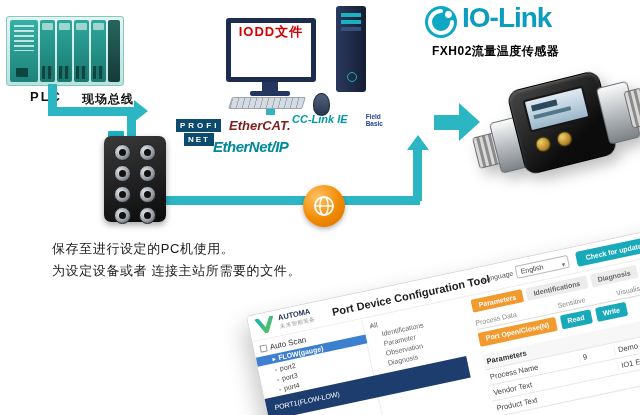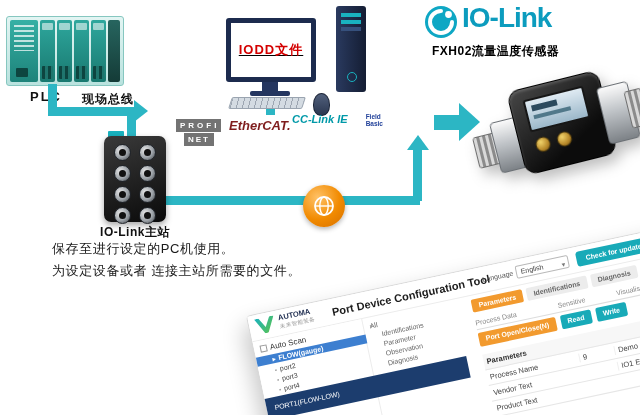--- a/index.html
+++ b/index.html
@@ -31,35 +31,35 @@
   .plc-mod{flex:1;background:linear-gradient(#2ea79d,#197970);border-radius:2px;position:relative;}
   .plc-mod::before{content:'';position:absolute;left:2px;right:2px;top:3px;height:7px;background:rgba(255,255,255,.55);border-radius:1px;}
   .plc-mod::after{content:'';position:absolute;left:2px;right:2px;bottom:3px;height:13px;
        background:repeating-linear-gradient(to right,#0d4540 0 3px,#1f756d 3px 6px);border-radius:1px;}
   .plc-end{width:12px;background:linear-gradient(#27655f,#143b37);border-radius:2px;}
   .plc-label{left:30px;top:90px;font:700 13px/14px "Liberation Sans",sans-serif;letter-spacing:2px;color:#111;}
   .fieldbus-label{left:82px;top:93px;font:700 12px/13px "Liberation Sans",sans-serif;color:#111;letter-spacing:1px;}
 
   
   .monitor{left:226px;top:18px;width:90px;height:64px;background:#fff;border:5px solid #1c2b4e;border-radius:3px;
-           box-sizing:border-box;display:flex;align-items:center;justify-content:center;text-decoration:underline;}
+           box-sizing:border-box;display:flex;justify-content:center;}
   .monitor-text{color:#d40000;font-weight:700;font-size:13px;letter-spacing:1px;}
   .stand{left:262px;top:82px;width:16px;height:9px;background:#24355f;}
   .base{left:250px;top:91px;width:40px;height:5px;background:#24355f;border-radius:2px;}
   .keyboard{left:230px;top:97px;width:74px;height:12px;background:#d4dbe2;border:1px solid #9aa4b0;border-radius:2px;
             transform:skewX(-18deg);box-sizing:border-box;
             background-image:repeating-linear-gradient(to right,rgba(120,130,145,.6) 0 1px,transparent 1px 6px);}
   .mouse{left:313px;top:93px;width:15px;height:21px;background:linear-gradient(#51607c,#2b3750);border-radius:50% 50% 45% 45%;border:1px solid #1d2639;}
   .tower{left:336px;top:6px;width:30px;height:86px;background:linear-gradient(90deg,#2a3a5f,#141d33);border-radius:3px;position:absolute;}
   .tower::before{content:'';position:absolute;left:5px;top:7px;width:20px;height:4px;background:#19b2bf;box-shadow:0 7px 0 #19b2bf,0 14px 0 #36507c;}
   .tower::after{content:'';position:absolute;left:11px;bottom:10px;width:8px;height:8px;border:1px solid #19b2bf;border-radius:50%;}
 
   
   .profinet{left:176px;top:114px;}
-  .pf-row{display:inline-block;background:#737373;color:#fff;font:700 8px/11px "Liberation Sans",sans-serif;
+  .pf-row{display:inline-block;background:#0c4a6e;color:#fff;font:700 8px/11px "Liberation Sans",sans-serif;
           letter-spacing:3px;padding:1px 2px 1px 4px;}
   .pf-row2{display:block;width:26px;margin:1px 0 0 8px;text-align:center;letter-spacing:2px;padding:1px 2px;}
   .ethercat{left:229px;top:119px;font:700 italic 13px/14px "Liberation Sans",sans-serif;color:#7f1d1d;}
   .cclink{left:292px;top:113px;display:flex;align-items:flex-start;gap:18px;}
   .cc-main{font:700 italic 11px/12px "Liberation Sans",sans-serif;color:#0099a8;}
   .cc-stack{display:flex;flex-direction:column;font:700 6.5px/7px "Liberation Sans",sans-serif;color:#24439b;}
   .ethernetip{left:213px;top:139px;font:700 italic 15px/16px "Liberation Sans",sans-serif;color:#00889b;letter-spacing:-0.5px;}
   .modbus{left:305px;top:140px;}
   .mb-m{color:#d52b1e;font:700 14px/14px "Liberation Sans",sans-serif;}
   .mb-rest{color:#1d2e50;font:700 13px/14px "Liberation Sans",sans-serif;}
@@ -203,20 +203,21 @@
     <div class="pf-row pf-row2">NET</div>
   </div>
   <div class="abs ethercat">EtherCAT.</div>
   <div class="abs cclink">
     <span class="cc-main">CC-Link IE</span>
     <span class="cc-stack">
       <span>Field</span>
       <span>Basic</span>
     </span>
   </div>
+  <div class="abs ethernetip">EtherNet/IP</div>
 
   <div class="abs iolink-logo">
     <svg width="34" height="34" viewBox="0 0 34 34">
       <circle cx="17" cy="17" r="16" fill="#0ea7c4"></circle>
       <path d="M17 6 a11 11 0 1 0 11 11" stroke="#fff" stroke-width="4" fill="none" stroke-linecap="round"></path>
       <circle cx="24.5" cy="9.5" r="3.4" fill="#fff"></circle>
     </svg>
   </div>
   <div class="abs iolink-text">IO-Link</div>
   <div class="abs sensor-label">FXH02流量温度传感器</div>
@@ -236,21 +237,20 @@
   <div class="abs master">
     <div class="port"></div>
     <div class="port"></div>
     <div class="port"></div>
     <div class="port"></div>
     <div class="port"></div>
     <div class="port"></div>
     <div class="port"></div>
     <div class="port"></div>
   </div>
-  <div class="abs master-label">IO-Link主站</div>
 
   <div class="abs net-circle">
     <svg width="24" height="24" viewBox="0 0 24 24">
       <circle cx="12" cy="12" r="9" fill="none" stroke="#fff" stroke-width="1.8"></circle>
       <ellipse cx="12" cy="12" rx="4.2" ry="9" fill="none" stroke="#fff" stroke-width="1.4"></ellipse>
       <line x1="3" y1="12" x2="21" y2="12" stroke="#fff" stroke-width="1.4"></line>
     </svg>
   </div>
 
   <div class="abs desc">

